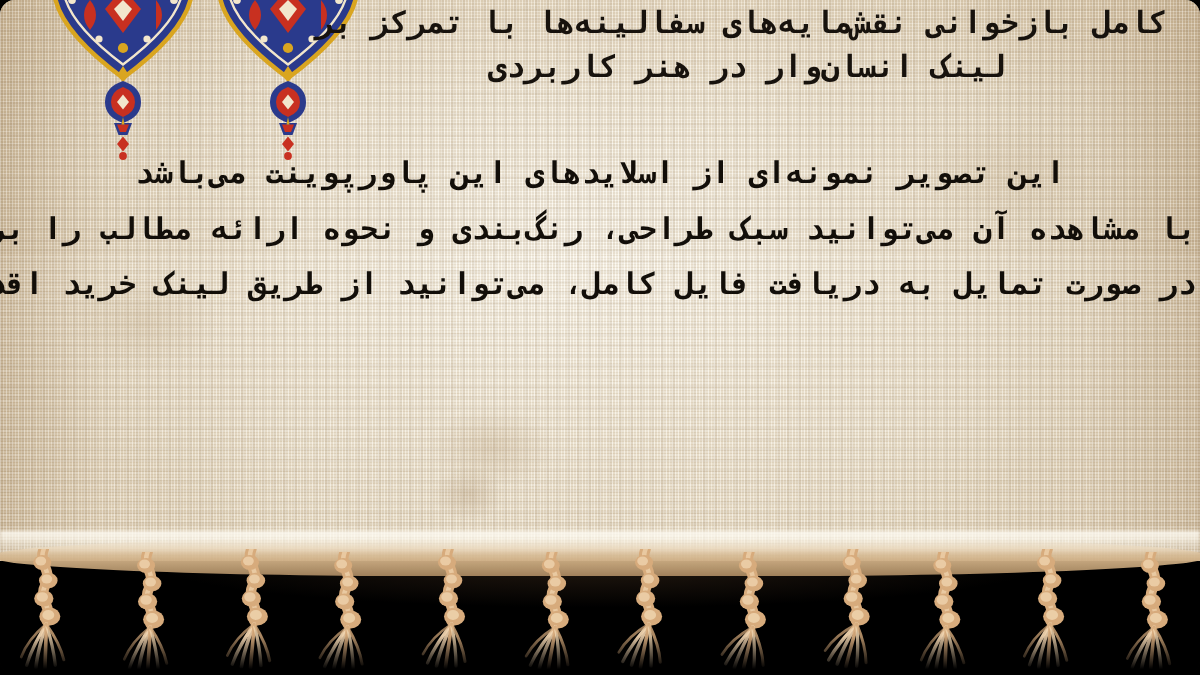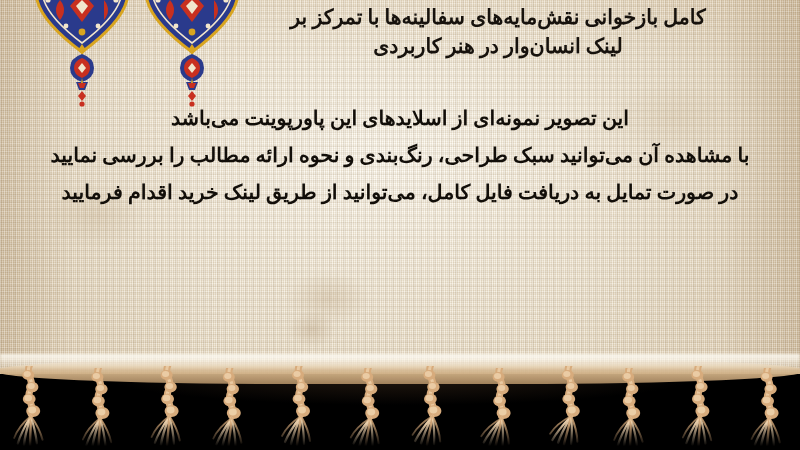--- a/index.html
+++ b/index.html
@@ -7,22 +7,23 @@
     margin: 0;
     padding: 0;
     background: #000;
   }
   #slide {
     position: relative;
     width: 800px;
     height: 450px;
     overflow: hidden;
     background: #0a0604;
-    font-family: Liberation Serif, serif;
+    font-family: Liberation Mono, monospace;
     direction: rtl;
+    border-radius: 10px;
   }
 
   
   .canvas-bg {
     position: absolute;
     left: 0; top: 0;
     width: 800px;
     height: 392px;
     background-color: #e9dfca;
     background-image:

